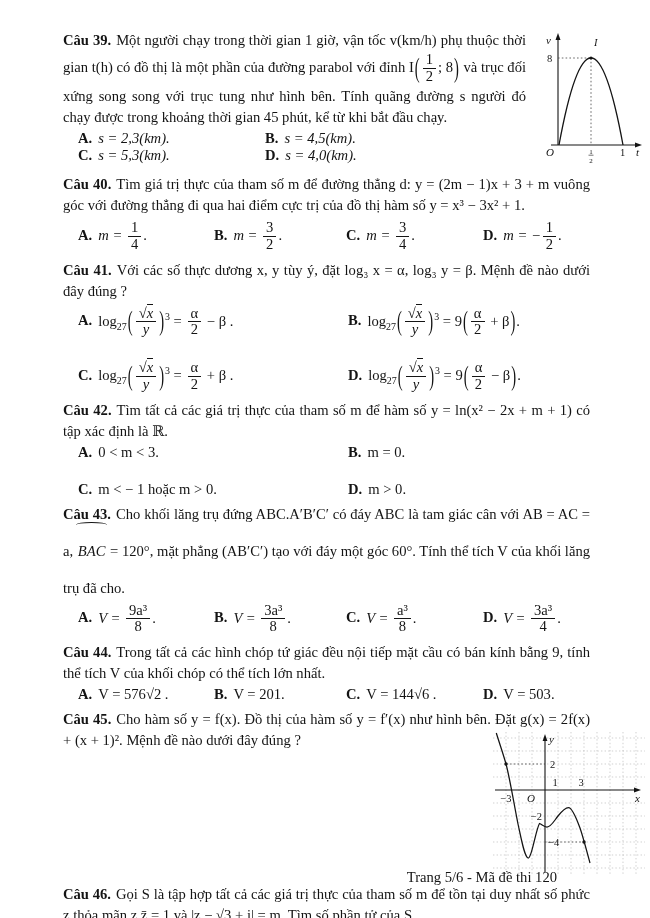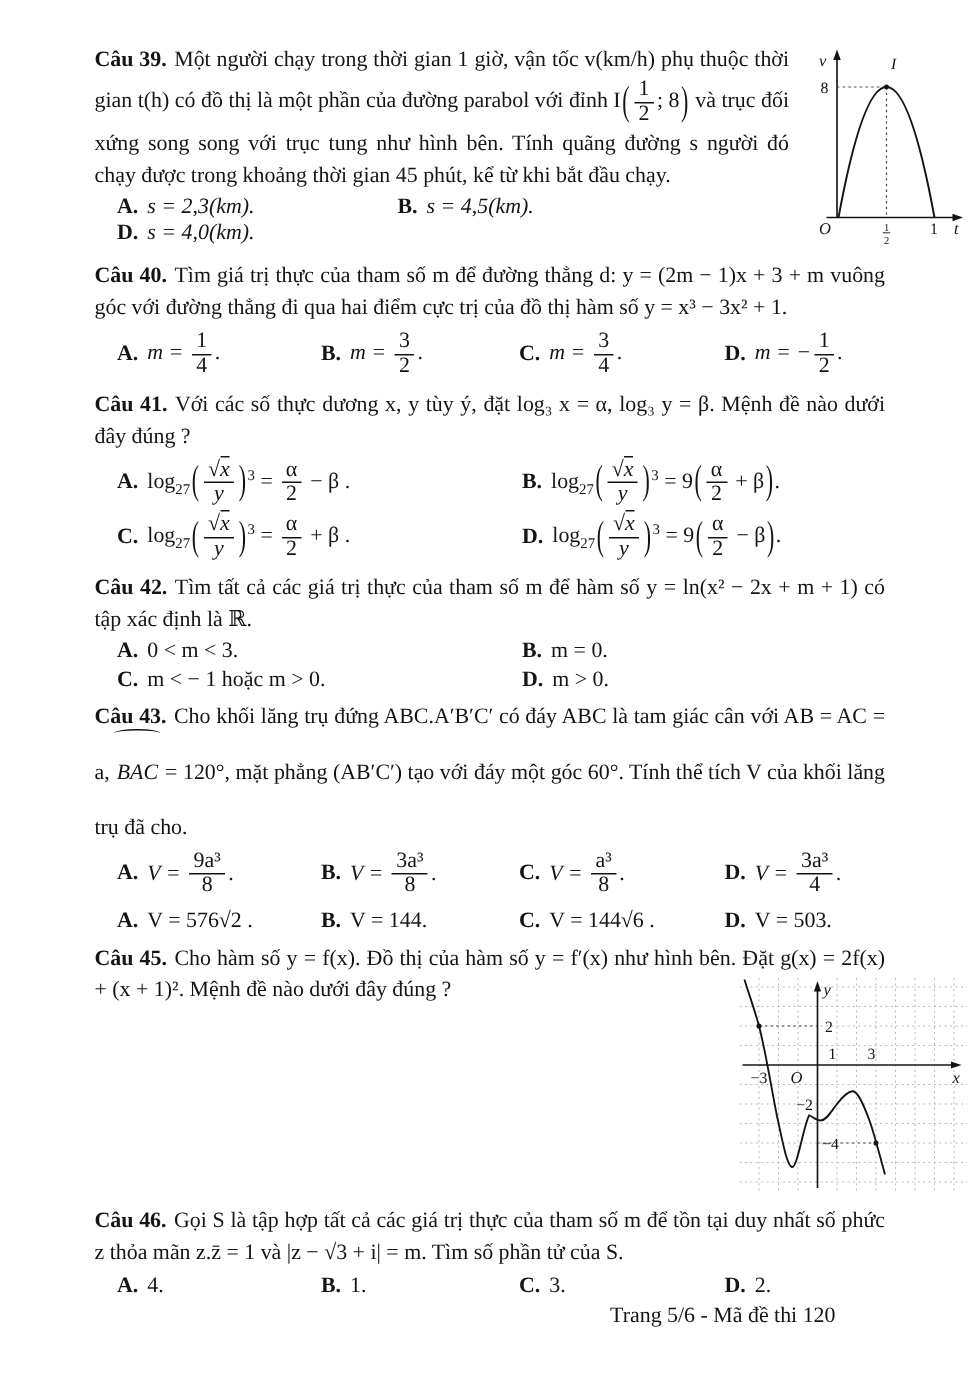--- a/index.html
+++ b/index.html
@@ -7,21 +7,21 @@
         font-family:"Liberation Serif","DejaVu Serif",serif;font-size:14.6px;color:#141414;}
   .content{position:absolute;left:63px;top:30px;width:527px;}
   .question{margin-bottom:6px;}
   .question::after{content:"";display:block;clear:both;}
   .stem{text-align:justify;line-height:1.44;}
   .qnum{font-weight:bold;margin-right:5px;}
   .ol{font-weight:bold;margin-right:6px;}
   .opt{white-space:nowrap;}
   .opts{padding-left:15px;margin-top:2px;}
   .g4{display:grid;grid-template-columns:136px 132px 137px 1fr;}
-  .g2{display:grid;grid-template-columns:270px 1fr;row-gap:2px;}
+  .g2{display:grid;grid-template-columns:270px 1fr;row-gap:20px;}
   .g2n{display:grid;grid-template-columns:187px 1fr;row-gap:0;}
   .stack .opt{display:block;margin:3px 0;}
   .frac{display:inline-flex;flex-direction:column;text-align:center;vertical-align:middle;
         line-height:1.08;margin:1px 2px;}
   .frac .num{border-bottom:1px solid #141414;padding:0 3px;}
   .frac .den{padding:0 3px;}
   .bp{display:inline-block;transform:scaleY(1.85);vertical-align:-1px;margin:0 1px;}
   sub{font-size:0.68em;}
   sup{font-size:0.68em;}
   .mi{font-style:italic;}
@@ -63,20 +63,21 @@
     </svg>
     <div class="stem">
       <span class="qnum">Câu 39.</span><span>Một người chạy trong thời gian 1 giờ, vận tốc v(km/h) phụ thuộc thời gian t(h) có đồ thị là một phần của đường parabol với đỉnh I</span><span class="bp">(</span><span class="frac">
             <span class="num">1</span>
             <span class="den">2</span>
           </span><span>; 8</span><span class="bp">)</span> <span>và trục đối xứng song song với trục tung như hình bên. Tính quãng đường s người đó chạy được trong khoảng thời gian 45 phút, kể từ khi bắt đầu chạy.</span>
     </div>
     <div class="opts g2n">
       <span class="opt"><b class="ol">A.</b><span class="mi">s = 2,3(km).</span></span>
       <span class="opt"><b class="ol">B.</b><span class="mi">s = 4,5(km).</span></span>
+      <span class="opt"><b class="ol">C.</b><span class="mi">s = 5,3(km).</span></span>
       <span class="opt"><b class="ol">D.</b><span class="mi">s = 4,0(km).</span></span>
     </div>
   </div>
 
   <div class="question">
     <div class="stem">
       <span class="qnum">Câu 40.</span><span>Tìm giá trị thực của tham số m để đường thẳng d: y = (2m − 1)x + 3 + m vuông góc với đường thẳng đi qua hai điểm cực trị của đồ thị hàm số y = x³ − 3x² + 1.</span>
     </div>
     <div class="opts g4 mrow">
       <span class="opt"><b class="ol">A.</b><span class="mi">m = </span><span class="frac">
@@ -164,23 +165,26 @@
               <span class="den">8</span>
             </span><span>.</span></span>
       <span class="opt"><b class="ol">D.</b><span class="mi">V = </span><span class="frac">
               <span class="num">3a³</span>
               <span class="den">4</span>
             </span><span>.</span></span>
     </div>
   </div>
 
   <div class="question">
+    <div class="stem">
+      <span class="qnum">Câu 44.</span><span>Trong tất cả các hình chóp tứ giác đều nội tiếp mặt cầu có bán kính bằng 9, tính thể tích V của khối chóp có thể tích lớn nhất.</span>
+    </div>
     <div class="opts g4">
       <span class="opt"><b class="ol">A.</b><span>V = 576√2 .</span></span>
-      <span class="opt"><b class="ol">B.</b><span>V = 144.</span></span>
+      <span class="opt"><b class="ol">B.</b><span>V = 201.</span></span>
       <span class="opt"><b class="ol">C.</b><span>V = 144√6 .</span></span>
       <span class="opt"><b class="ol">D.</b><span>V = 503.</span></span>
     </div>
   </div>
 
   <div class="question">
     <div class="stem">
       <span class="qnum">Câu 45.</span><span>Cho hàm số y = f(x). Đồ thị của hàm số y = f′(x) như hình bên. Đặt</span>
       <svg class="fig45" viewBox="0 0 152 142" xmlns="http://www.w3.org/2000/svg">
         <g stroke="#bcbcbc" stroke-width="0.7" stroke-dasharray="1.4 2.2">

